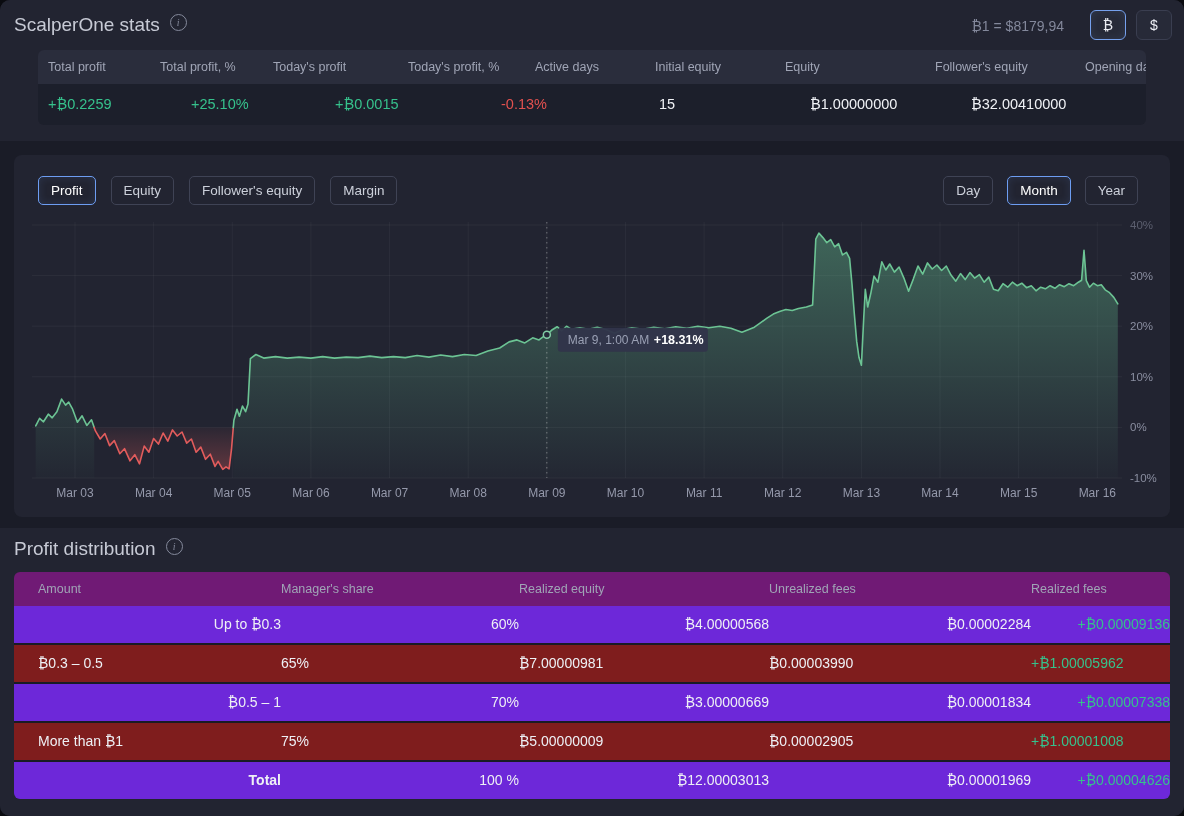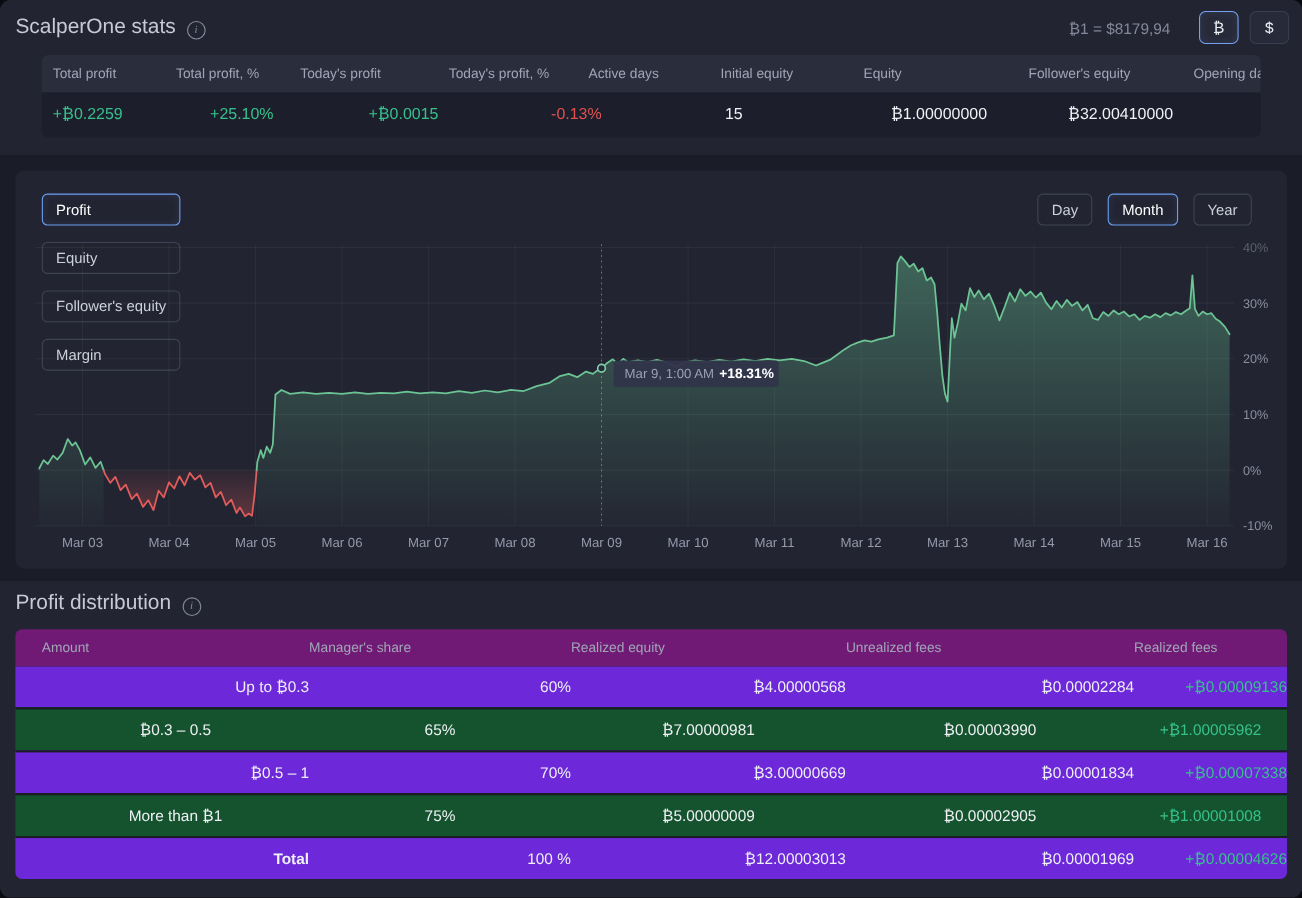--- a/index.html
+++ b/index.html
@@ -2,21 +2,21 @@
 <html><head>
 <meta charset="utf-8">
 <style>
   html,body{margin:0;padding:0;background:#0a0b10;width:1184px;height:816px;overflow:hidden;
     font-family:"Liberation Sans","DejaVu Sans",sans-serif;-webkit-font-smoothing:antialiased;}
   .app{position:absolute;left:0;top:0;width:1184px;height:816px;background:#1a1c27;border-radius:10px;overflow:hidden;}
   .card{position:absolute;background:#222431;}
   .card.top{left:0;top:0;width:1184px;height:141px;}
   .card.chart{left:14px;top:155px;width:1156px;height:362px;border-radius:8px;}
   .card.bottom{left:0;top:528px;width:1184px;height:288px;}
-  .section-title{position:absolute;font-size:19px;color:#c7cad5;display:flex;align-items:flex-end;gap:10px;}
+  .section-title{position:absolute;font-size:19px;color:#c7cad5;display:flex;align-items:flex-start;gap:10px;}
   .info-icon{width:15px;height:15px;border:1px solid #858a9c;border-radius:50%;color:#858a9c;
     font-size:10px;line-height:15px;text-align:center;font-family:"Liberation Serif",serif;font-style:italic;}
   
   .rate{position:absolute;top:18px;right:120px;font-size:14px;color:#83889b;}
   .cur-btn{position:absolute;top:10px;width:36px;height:30px;border-radius:6px;background:#272a38;
     border:1px solid #3a3e50;color:#eceef4;font-size:14px;text-align:center;line-height:28px;cursor:pointer;box-sizing:border-box;}
   .cur-btn.active{border-color:#76a1ee;box-shadow:inset 0 0 8px rgba(118,161,238,.12);}
   .stats-block{position:absolute;left:38px;top:50px;width:1108px;}
   .stats-grid{display:grid;grid-template-columns:112px 113px 135px 127px 120px 130px 150px 150px 1fr;}
   .stats-head{background:#2a2d3c;border-radius:6px 6px 0 0;height:34px;}
@@ -24,33 +24,33 @@
   .stats-vals{background:#1c1f2b;border-radius:0 0 6px 6px;height:41px;gap:31px;}
   .stats-vals .cell{font-size:14.5px;color:#f0f2f6;line-height:41px;}
   .cell{padding-left:10px;white-space:nowrap;overflow:hidden;}
   .cell.last{text-align:right;padding-right:14px;}
   .green{color:#36c18c !important;}
   .red{color:#e2514f !important;}
   
   .tab-btn,.range-btn{display:inline-block;height:29px;line-height:27px;padding:0 12px;border:1px solid #3f4355;
     border-radius:5px;color:#ccd0da;font-size:13.5px;background:transparent;cursor:pointer;box-sizing:border-box;}
   .tab-btn.active,.range-btn.active{border-color:#6d9df2;color:#ffffff;box-shadow:inset 0 0 8px rgba(109,157,242,.14);}
-  .tabs-row{position:absolute;left:24px;top:21px;display:flex;gap:15px;flex-direction:column;}
+  .tabs-row{position:absolute;left:24px;top:21px;display:flex;gap:15px;}
   .ranges-row{position:absolute;right:32px;top:21px;display:flex;gap:14px;}
   #chart-svg{position:absolute;left:0;top:55px;}
   
   .dist-block{position:absolute;left:14px;top:44px;width:1156px;}
   .dist-grid{display:grid;grid-template-columns:267px 238px 250px 262px 1fr;}
   .dist-head{background:#701a75;border-radius:6px 6px 0 0;height:34px;}
   .dist-head .dcell{font-size:12.5px;color:#a0a5b6;line-height:34px;}
   .dist-row{height:37px;}
   .dist-row + .dist-row{border-top:2px solid #191b25;}
   .dist-row .dcell{font-size:14px;color:#eef0f5;line-height:37px;}
   .dist-row.r-even{background:#6d28d9;text-align:right;}
-  .dist-row.r-odd{background:#14532d;text-align:center;}
+  .dist-row.r-odd{background:#7f1d1d;}
   .dist-row.total .dcell:first-child{font-weight:bold;}
   .dist-row:last-child{border-radius:0 0 6px 6px;}
   .dcell{white-space:nowrap;overflow:hidden;}
   .dcell.c1{padding-left:24px;font-weight:500;}
 </style>
 </head>
 <body>
 
 <div class="app">
 

